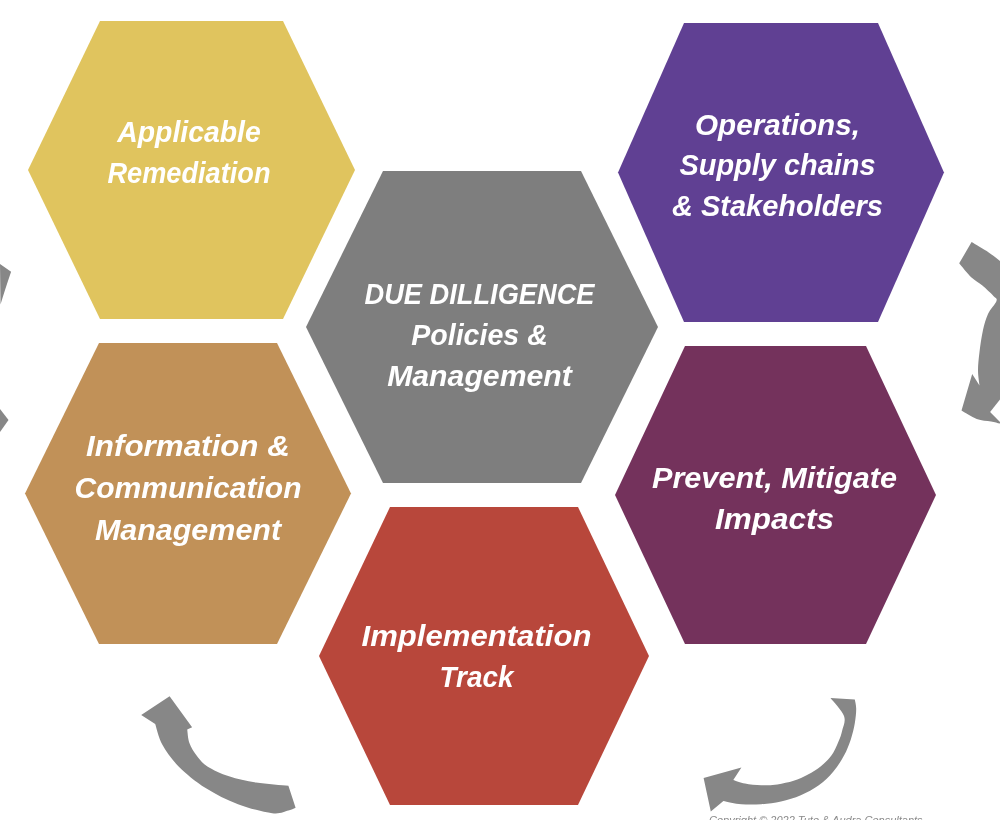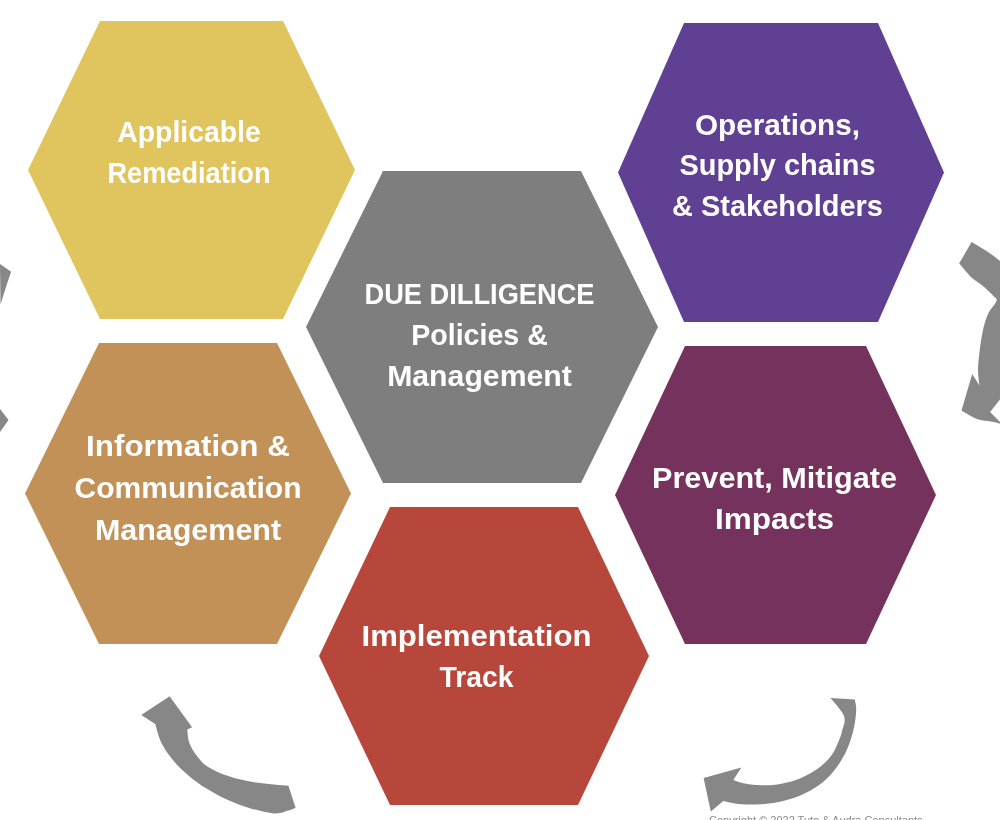--- a/index.html
+++ b/index.html
@@ -1,16 +1,16 @@
 <!DOCTYPE html>
 <html><head>
 <meta charset="utf-8">
 <style>
   html,body{margin:0;padding:0;background:#ffffff;}
-  .stage{position:relative;width:1000px;height:820px;overflow:hidden;background:#ffffff;}
+  .stage{position:relative;width:1000px;height:820px;overflow:hidden;background:#ffffff;font-style:italic;}
   .lbl{font-family:"Liberation Sans",sans-serif;font-weight:bold;font-size:29px;fill:#ffffff;}
   .copy{font-family:"Liberation Sans",sans-serif;font-size:11px;fill:#8a8a8a;}
 </style>
 </head>
 <body>
 <div class="stage">
 <svg width="1000" height="820" viewBox="0 0 1000 820" xmlns="http://www.w3.org/2000/svg" style="position:absolute;top:0;left:0">
 <path d="M28.0,170.0 L100.0,21.0 L283.0,21.0 L355.0,170.0 L283.0,319.0 L100.0,319.0 Z" fill="#e0c45e"></path>
 <path d="M618.0,172.5 L684.0,23.0 L878.0,23.0 L944.0,172.5 L878.0,322.0 L684.0,322.0 Z" fill="#604093"></path>
 <path d="M306.0,327.0 L383.0,171.0 L581.0,171.0 L658.0,327.0 L581.0,483.0 L383.0,483.0 Z" fill="#7e7e7e"></path>

